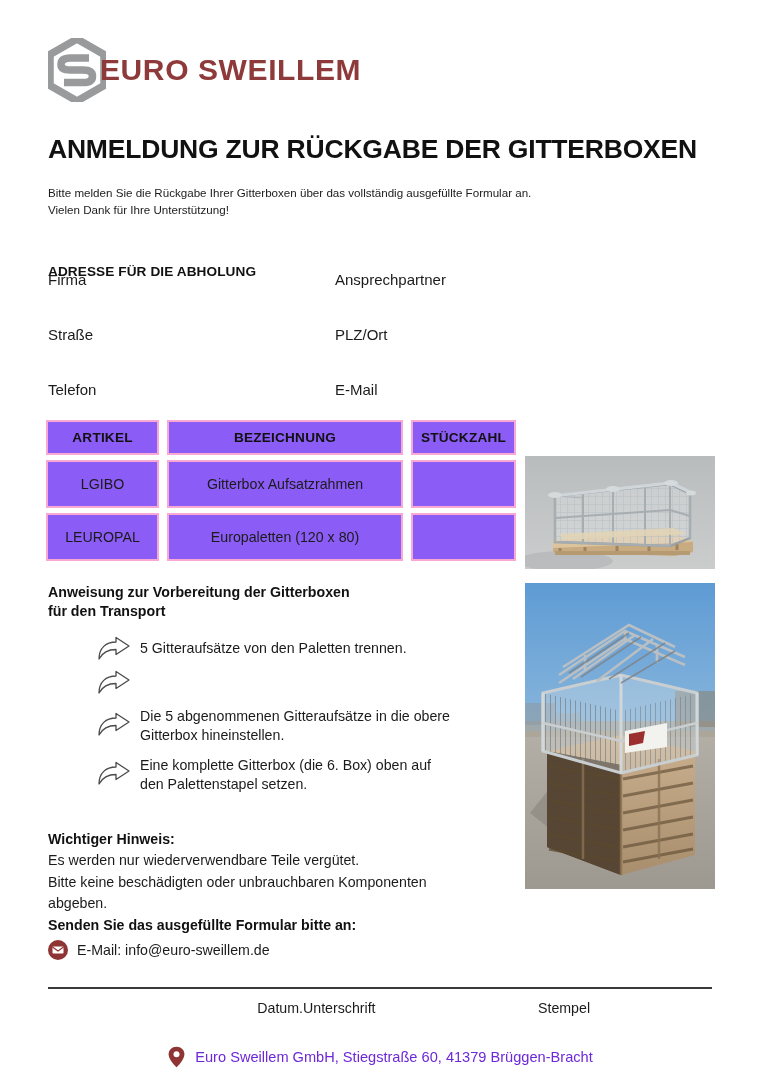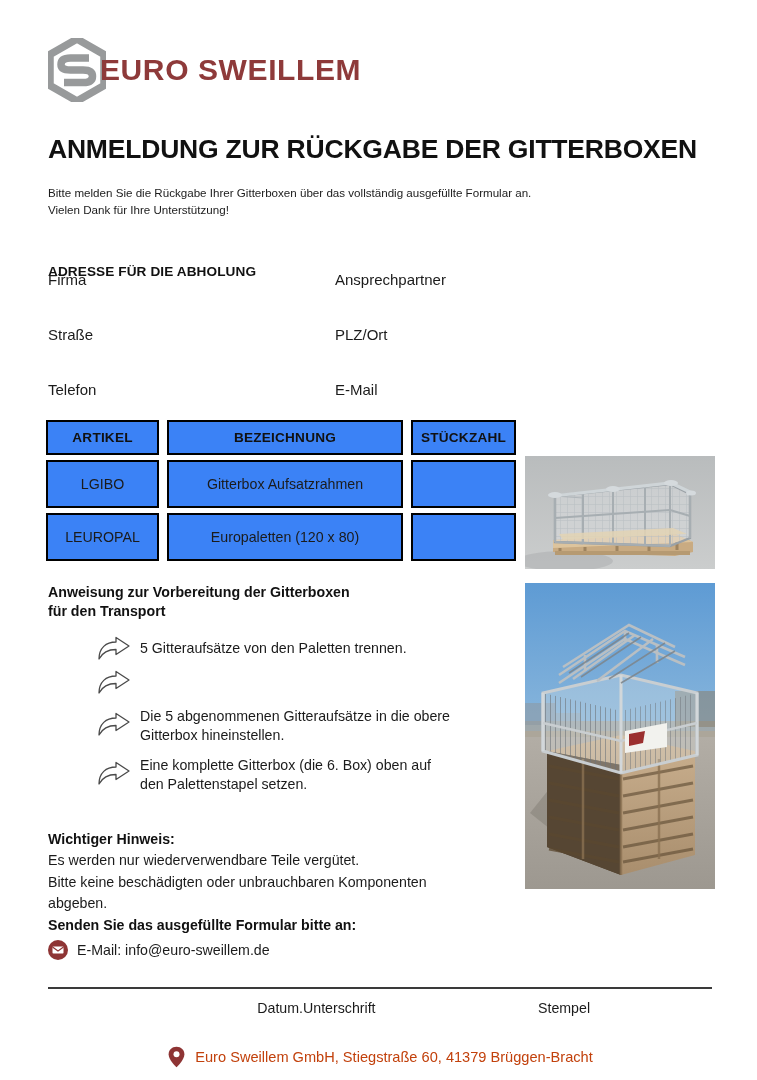--- a/index.html
+++ b/index.html
@@ -97,22 +97,22 @@
 
   
   .table {
     position: absolute;
     left: 46px;
     top: 420px;
     width: 470px;
   }
   .trow { display: flex; margin-bottom: 5px; }
   .tcell {
-    border: 2px solid #000000;
-    background: #3b82f6;
+    border: 2px solid #f9a8d4;
+    background: #8b5cf6;
     display: flex;
     align-items: center;
     justify-content: center;
     text-align: center;
   }
   .c-art  { width: 113px; margin-right: 8px; }
   .c-bez  { width: 236px; margin-right: 8px; }
   .c-stk  { width: 105px; }
 
   .trow.head .tcell { height: 35px; }
@@ -218,21 +218,21 @@
   .company-line {
     position: absolute;
     left: 48px;
     top: 1046px;
     width: 664px;
     display: flex;
     align-items: center;
     justify-content: center;
   }
   .pin-icon { width: 19px; height: 22px; flex: 0 0 auto; margin-right: 9px; }
-  .company-text { font-size: 14.6px; color: #c2410c; }
+  .company-text { font-size: 14.6px; color: #6d28d9; }
 </style>
 </head>
 <body>
 
 <div class="page">
 
   <div class="logo-row">
     <span class="logo-mark">
       <svg viewBox="0 0 58 64" xmlns="http://www.w3.org/2000/svg">
         <path d="M29 1 L56 16.4 L56 47.6 L29 63 L2 47.6 L2 16.4 Z" fill="none" stroke="#989a9b" stroke-width="7.5"></path>

